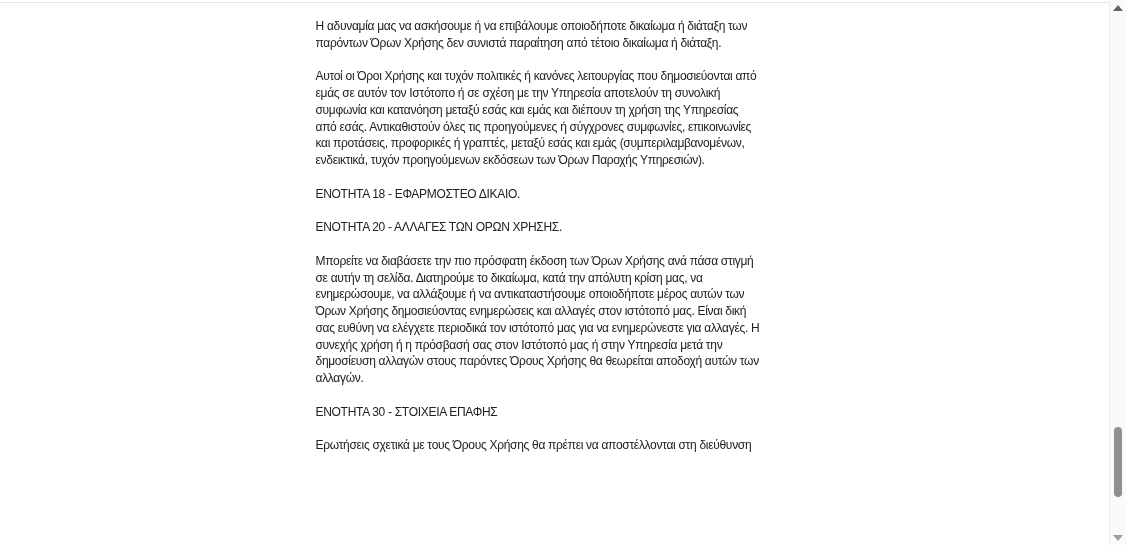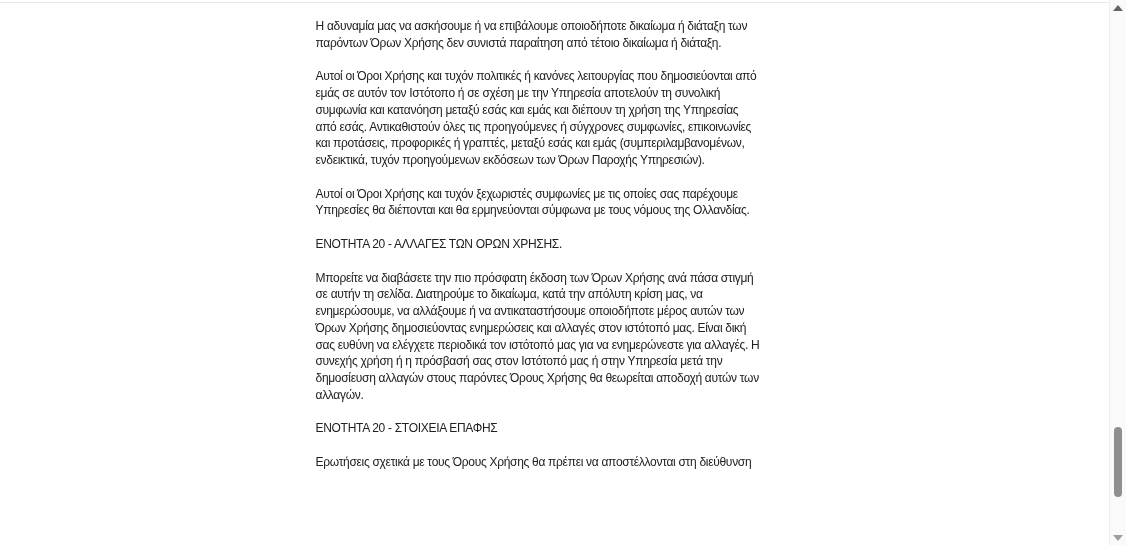--- a/index.html
+++ b/index.html
@@ -89,36 +89,35 @@
 παρόντων Όρων Χρήσης δεν συνιστά παραίτηση από τέτοιο δικαίωμα ή διάταξη.</p>
 
       <p>Αυτοί οι Όροι Χρήσης και τυχόν πολιτικές ή κανόνες λειτουργίας που δημοσιεύονται από
 εμάς σε αυτόν τον Ιστότοπο ή σε σχέση με την Υπηρεσία αποτελούν τη συνολική
 συμφωνία και κατανόηση μεταξύ εσάς και εμάς και διέπουν τη χρήση της Υπηρεσίας
 από εσάς. Αντικαθιστούν όλες τις προηγούμενες ή σύγχρονες συμφωνίες, επικοινωνίες
 και προτάσεις, προφορικές ή γραπτές, μεταξύ εσάς και εμάς (συμπεριλαμβανομένων,
 ενδεικτικά, τυχόν προηγούμενων εκδόσεων των Όρων Παροχής Υπηρεσιών).</p>
 
 
+      <p>ΕΝΟΤΗΤΑ 18 - ΕΦΑΡΜΟΣΤΕΟ ΔΙΚΑΙΟ.</p>
 
-      <p>Αυτοί οι Όροι Χρήσης και τυχόν ξεχωριστές συμφωνίες με τις οποίες σας παρέχουμε
-Υπηρεσίες θα διέπονται και θα ερμηνεύονται σύμφωνα με τους νόμους της Ολλανδίας.</p>
 
       <p>ΕΝΟΤΗΤΑ 20 - ΑΛΛΑΓΕΣ ΤΩΝ ΟΡΩΝ ΧΡΗΣΗΣ.</p>
 
       <p>Μπορείτε να διαβάσετε την πιο πρόσφατη έκδοση των Όρων Χρήσης ανά πάσα στιγμή
 σε αυτήν τη σελίδα. Διατηρούμε το δικαίωμα, κατά την απόλυτη κρίση μας, να
 ενημερώσουμε, να αλλάξουμε ή να αντικαταστήσουμε οποιοδήποτε μέρος αυτών των
 Όρων Χρήσης δημοσιεύοντας ενημερώσεις και αλλαγές στον ιστότοπό μας. Είναι δική
 σας ευθύνη να ελέγχετε περιοδικά τον ιστότοπό μας για να ενημερώνεστε για αλλαγές. Η
 συνεχής χρήση ή η πρόσβασή σας στον Ιστότοπό μας ή στην Υπηρεσία μετά την
 δημοσίευση αλλαγών στους παρόντες Όρους Χρήσης θα θεωρείται αποδοχή αυτών των
 αλλαγών.</p>
 
-      <p>ΕΝΟΤΗΤΑ 20 - ΣΤΟΙΧΕΙΑ ΕΠΑΦΗΣ</p>
+      <p>ΕΝΟΤΗΤΑ 30 - ΣΤΟΙΧΕΙΑ ΕΠΑΦΗΣ</p>
 
       <p>Ερωτήσεις σχετικά με τους Όρους Χρήσης θα πρέπει να αποστέλλονται στη διεύθυνση</p>
     </div>
   </div>
 
   <div class="scrollbar">
     <div class="scroll-btn up">
       <span class="tri-up"></span>
     </div>
     <div class="scroll-thumb"></div>

